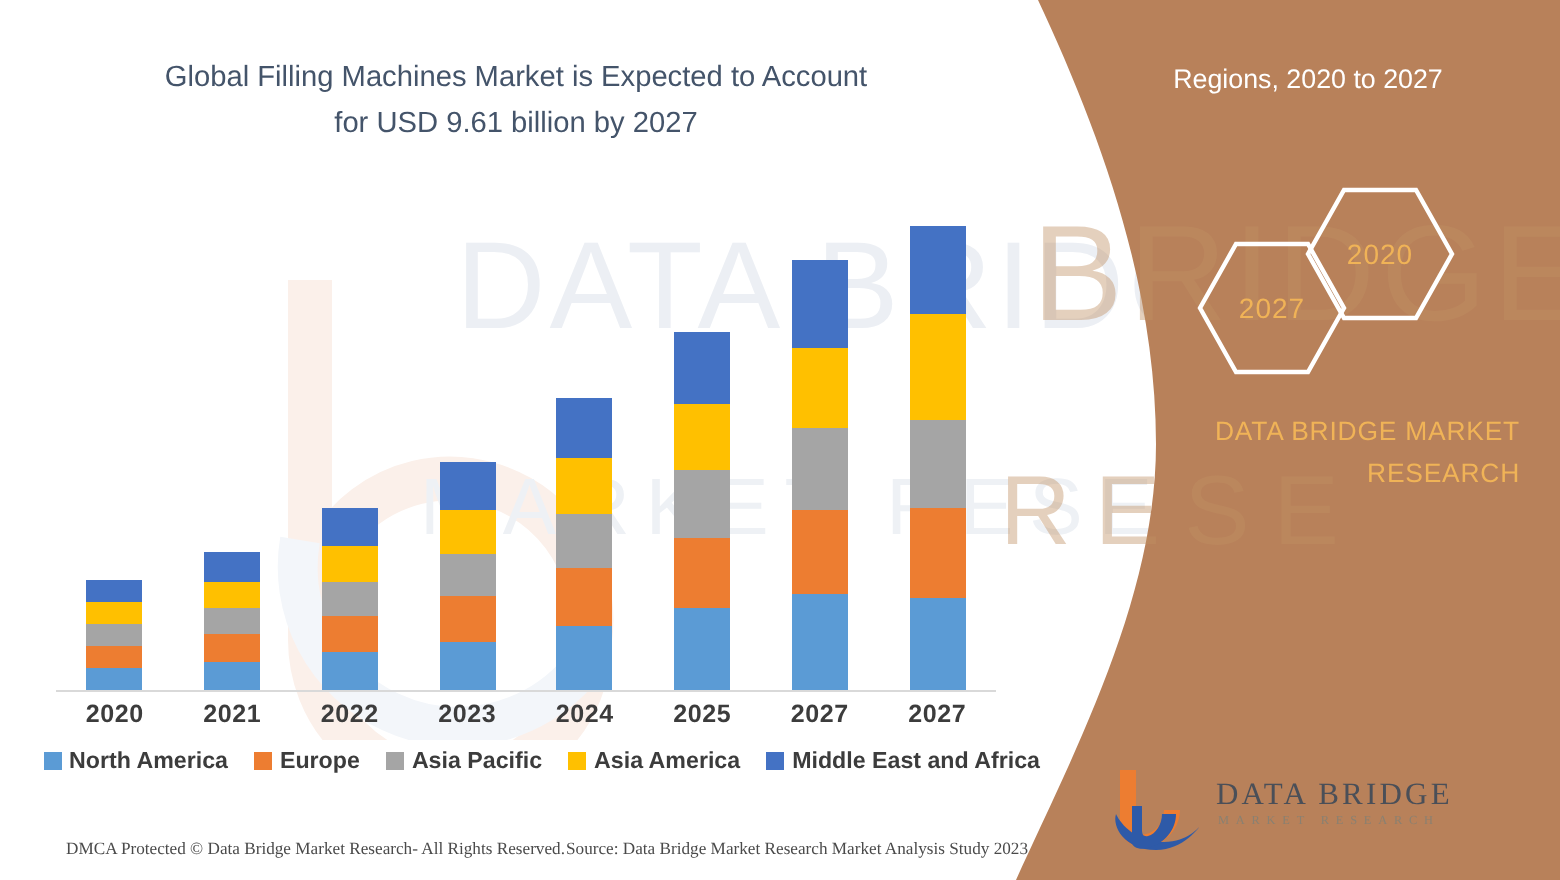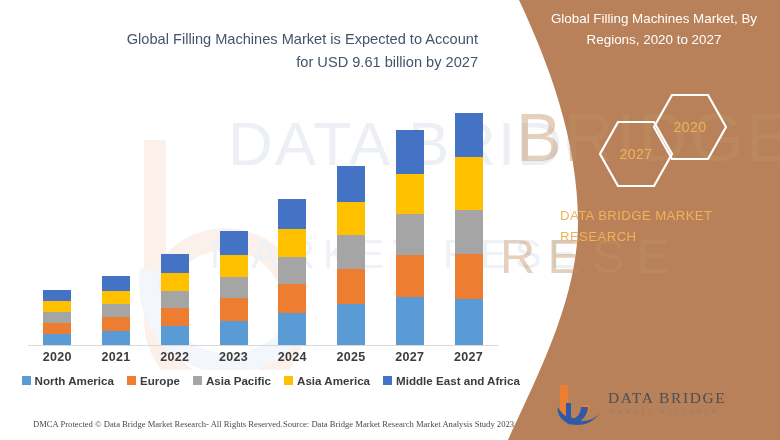--- a/index.html
+++ b/index.html
@@ -31,21 +31,21 @@
   #wm-data{left:228px;top:108px;font-size:62px;color:#eceff4;}
   #wm-market{left:210px;top:232px;font-size:40px;color:#eef1f5;letter-spacing:8px;}
   #wm-bmark{
     position:absolute;left:95px;top:120px;
     width:250px;height:250px;
   }
 
   
   #headline{
     position:absolute;left:38px;top:28px;width:440px;
-    text-align:right;
+    text-align:center;
     color:#44546a;
     font-size:14.6px;
     line-height:1.55;
     font-weight:400;
   }
 
   
   #chart{
     position:absolute;left:0px;top:0px;width:520px;height:370px;
   }
@@ -104,21 +104,21 @@
   .hex svg{position:absolute;left:0;top:0;}
   .hex span{
     position:relative;z-index:2;
     color:#f0b357;font-size:14px;letter-spacing:.5px;
   }
   #hex-2020{left:651px;top:92px;width:78px;height:70px;}
   #hex-2027{left:597px;top:119px;width:78px;height:70px;}
 
   #brand-text{
     position:absolute;left:560px;top:205px;width:200px;
-    text-align:left;color:#f0b357;font-size:13.2px;line-height:1.6;
+    text-align:right;color:#f0b357;font-size:13.2px;line-height:1.6;
     letter-spacing:.4px;
   }
   #wm-right-1{
     position:absolute;left:516px;top:98px;font-size:68px;color:#c09063;
     opacity:.42;letter-spacing:3px;white-space:nowrap;user-select:none;
   }
   #wm-right-2{
     position:absolute;left:500px;top:228px;font-size:49px;color:#c09063;
     opacity:.42;letter-spacing:12px;white-space:nowrap;user-select:none;
   }
@@ -254,21 +254,21 @@
   <div id="right-panel">
     <svg width="780" height="440" viewBox="0 0 780 440">
       <path d="M519 0 C548 62, 578 140, 578 222 C578 300, 536 378, 508 440 L780 440 L780 0 Z" fill="#b8815a"></path>
     </svg>
   </div>
 
   <div id="wm-right-1">BRIDGE</div>
   <div id="wm-right-2">RESE</div>
 
   <div id="panel-title">
-    <span>Global Filling Machines Market, By</span><br>
+    <br>
     <span>Regions, 2020 to 2027</span>
   </div>
 
   <div class="hex" id="hex-2020">
     <svg width="78" height="70" viewBox="0 0 78 70">
       <polygon points="21,3 57,3 75,35 57,67 21,67 3,35" fill="none" stroke="#ffffff" stroke-width="2.2"></polygon>
     </svg>
     <span>2020</span>
   </div>
 

